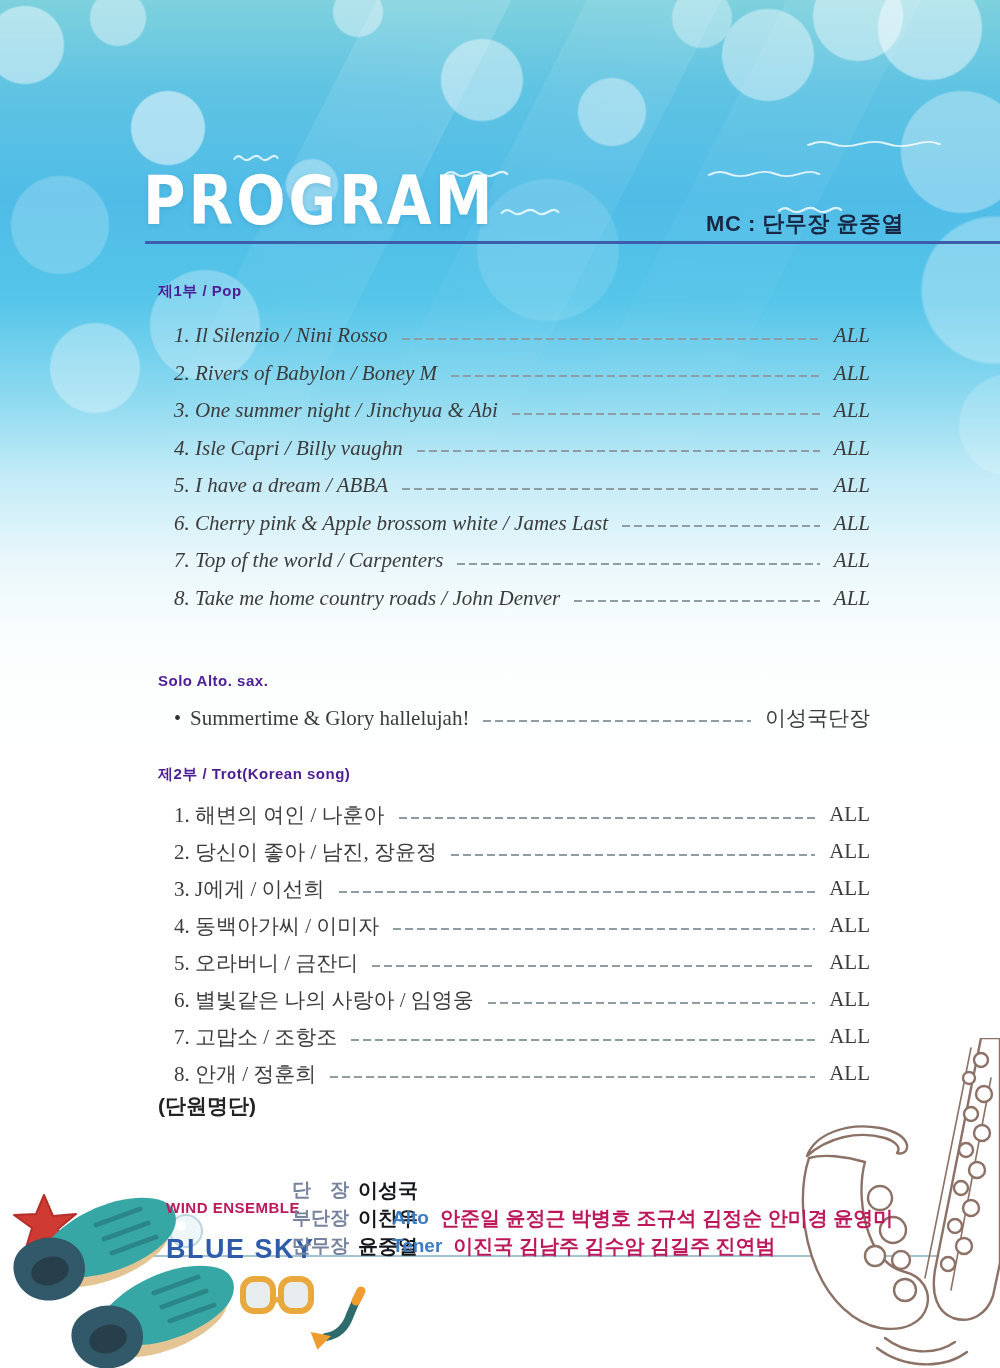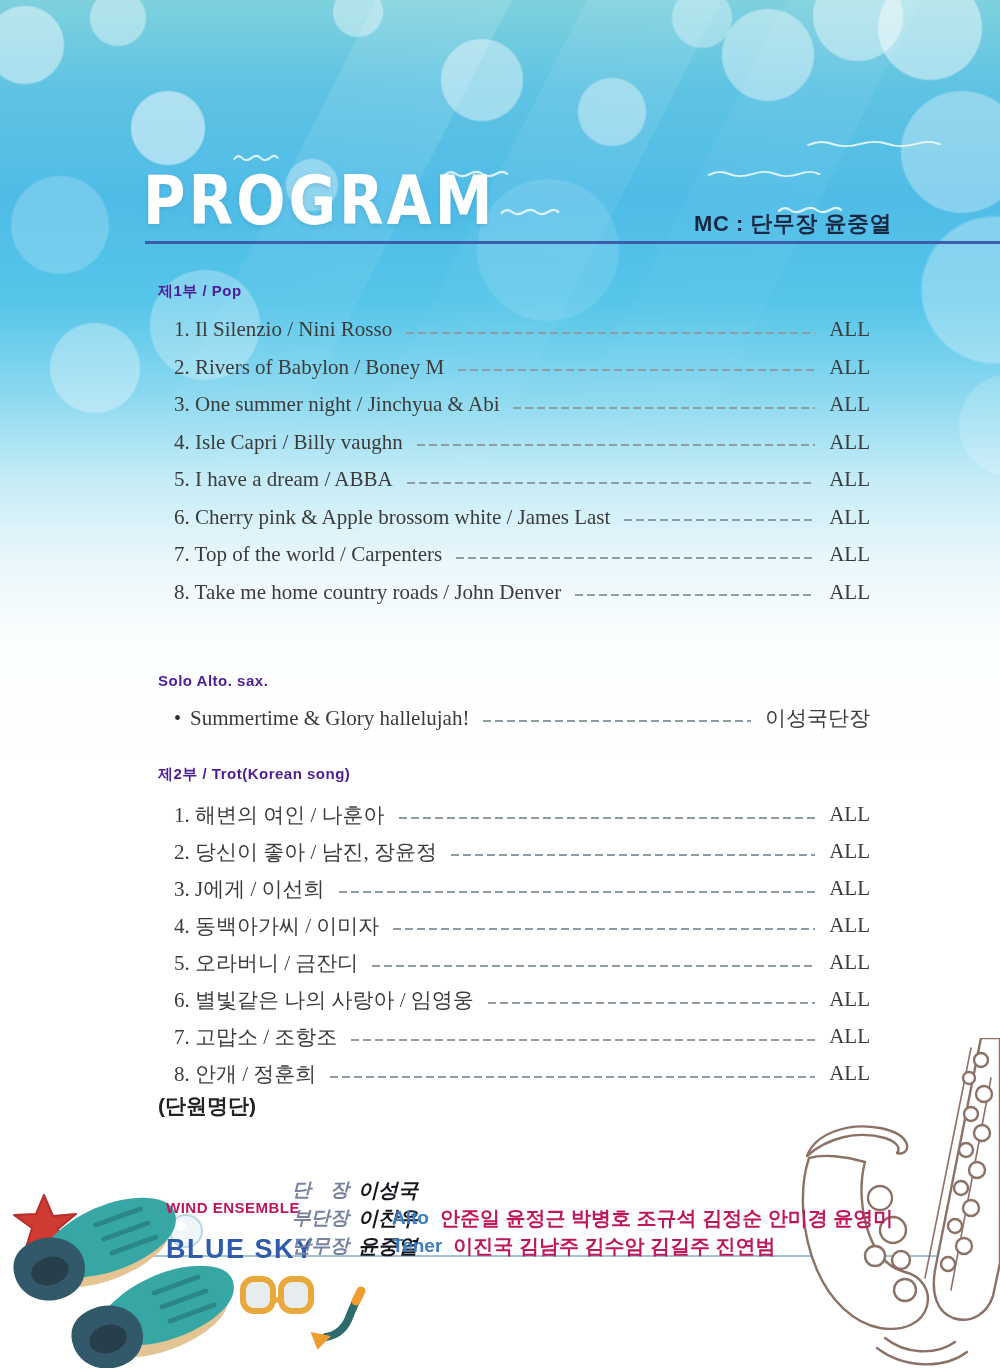--- a/index.html
+++ b/index.html
@@ -36,49 +36,49 @@
        background:linear-gradient(180deg, rgba(255,255,255,.16), rgba(255,255,255,0));
        transform:rotate(27deg);transform-origin:top center;}
   .sq{position:absolute;height:12px;}
   .sq svg{display:block;width:100%;height:12px;}
 
   
   .title{position:absolute;left:143px;top:160px;z-index:3;color:#ffffff;
          font-family:"DejaVu Sans", sans-serif;font-weight:bold;font-size:58px;
          letter-spacing:3px;transform:scaleY(1.18);transform-origin:left top;
          text-shadow:0 2px 4px rgba(60,140,180,.35);}
-  .mc{position:absolute;right:108px;top:209px;z-index:3;color:#182743;
+  .mc{position:absolute;right:96px;top:209px;z-index:3;color:#182743;
       font-weight:bold;font-size:22px;letter-spacing:.5px;}
   .hr-main{position:absolute;left:145px;right:0;top:241px;height:3px;
            background:#3d5dab;z-index:3;}
 
   
   .sec{position:absolute;left:158px;width:712px;z-index:3;}
   .sec-h{font-size:15px;font-weight:bold;color:#4c1d95;letter-spacing:.5px;}
   .rows{display:flex;flex-direction:column;padding-left:16px;}
   .row{display:flex;align-items:center;font-family:"Liberation Serif", serif;
        font-size:21px;color:#3b3b3b;}
   .row .song{white-space:nowrap;}
   .row .lead{flex:1;height:2px;margin:6px 14px 0 14px;
        background:repeating-linear-gradient(90deg,#8e9ca4 0 8px, rgba(0,0,0,0) 8px 12px);}
   .row .perf{white-space:nowrap;}
   .bullet{font-size:20px;margin-right:9px;color:#2e2e2e;}
 
-  #part1{top:282px;} #part1 .rows{margin-top:10px;} #part1 .row{height:37.5px;}
+  #part1{top:282px;} #part1 .rows{margin-top:16px;font-style:italic;} #part1 .row{height:37.5px;}
   #solo{top:672px;}  #solo .rows{margin-top:8px;}  #solo .row{height:42px;}
   #part2{top:765px;} #part2 .rows{margin-top:12px;}#part2 .row{height:37px;}
 
   
   .roster-title{position:absolute;left:158px;top:1092px;z-index:3;
                 font-size:21px;font-weight:bold;color:#232323;}
   .ensemble{position:absolute;left:166px;top:1200px;z-index:3;line-height:1.1;}
   .we{color:#be185d;font-size:15px;font-weight:bold;letter-spacing:.5px;}
   .bs{color:#2e5cab;font-size:27px;font-weight:bold;letter-spacing:1.5px;margin-top:18px;}
   .roster{position:absolute;left:292px;top:1176px;z-index:3;}
-  .roster .r-row{height:28px;display:flex;align-items:center;font-style:italic;}
+  .roster .r-row{height:28px;display:flex;align-items:center;}
   .role{color:#77839f;font-weight:bold;font-size:19px;white-space:pre;}
   .rname{color:#15171c;font-weight:bold;font-size:20px;margin-left:9px;}
   .parts{position:absolute;left:392px;top:1204px;z-index:3;}
   .parts .p-row{height:28px;display:flex;align-items:center;}
   .plabel{color:#3c7cc0;font-size:19px;font-weight:bold;}
   .pnames{color:#be185d;font-weight:bold;font-size:20px;margin-left:11px;white-space:nowrap;}
   .hr-thin{position:absolute;left:130px;right:0;top:1255px;height:2px;
            background:#a3c3d1;z-index:1;}
 
   

